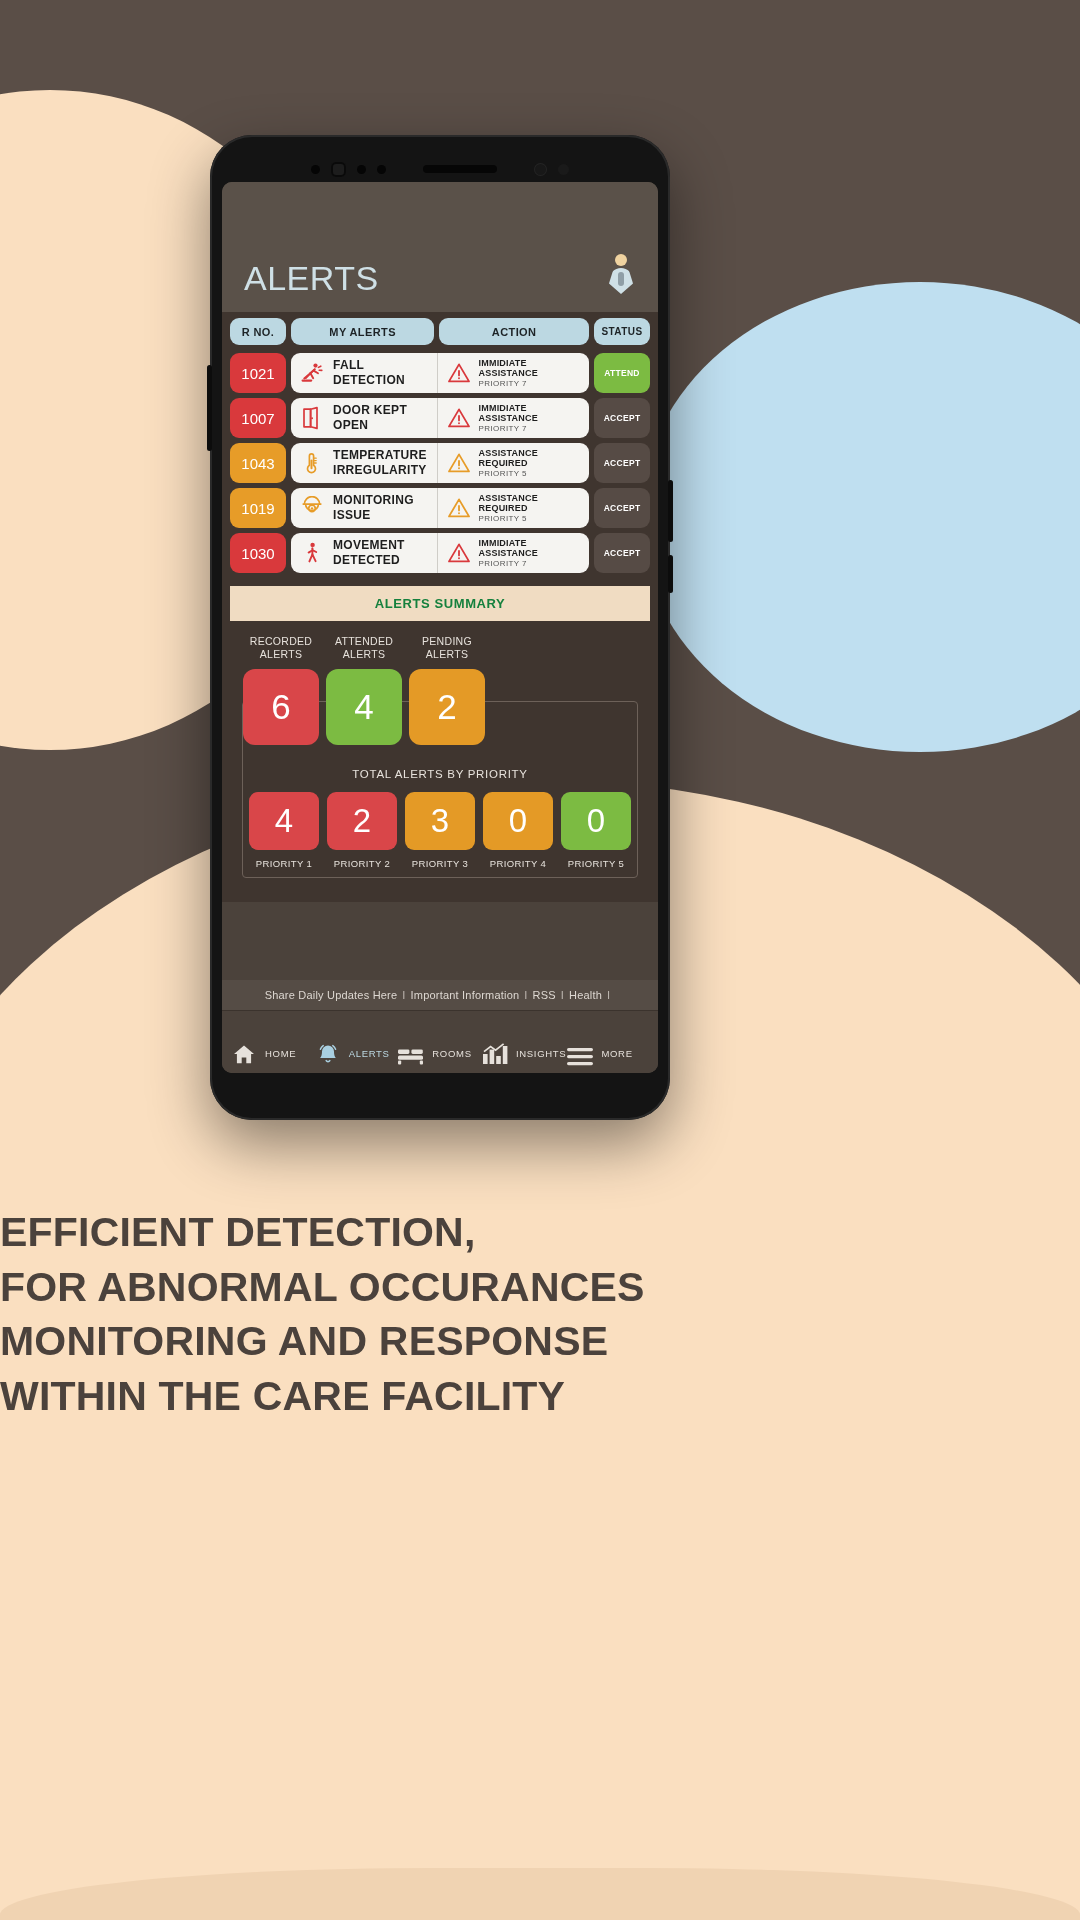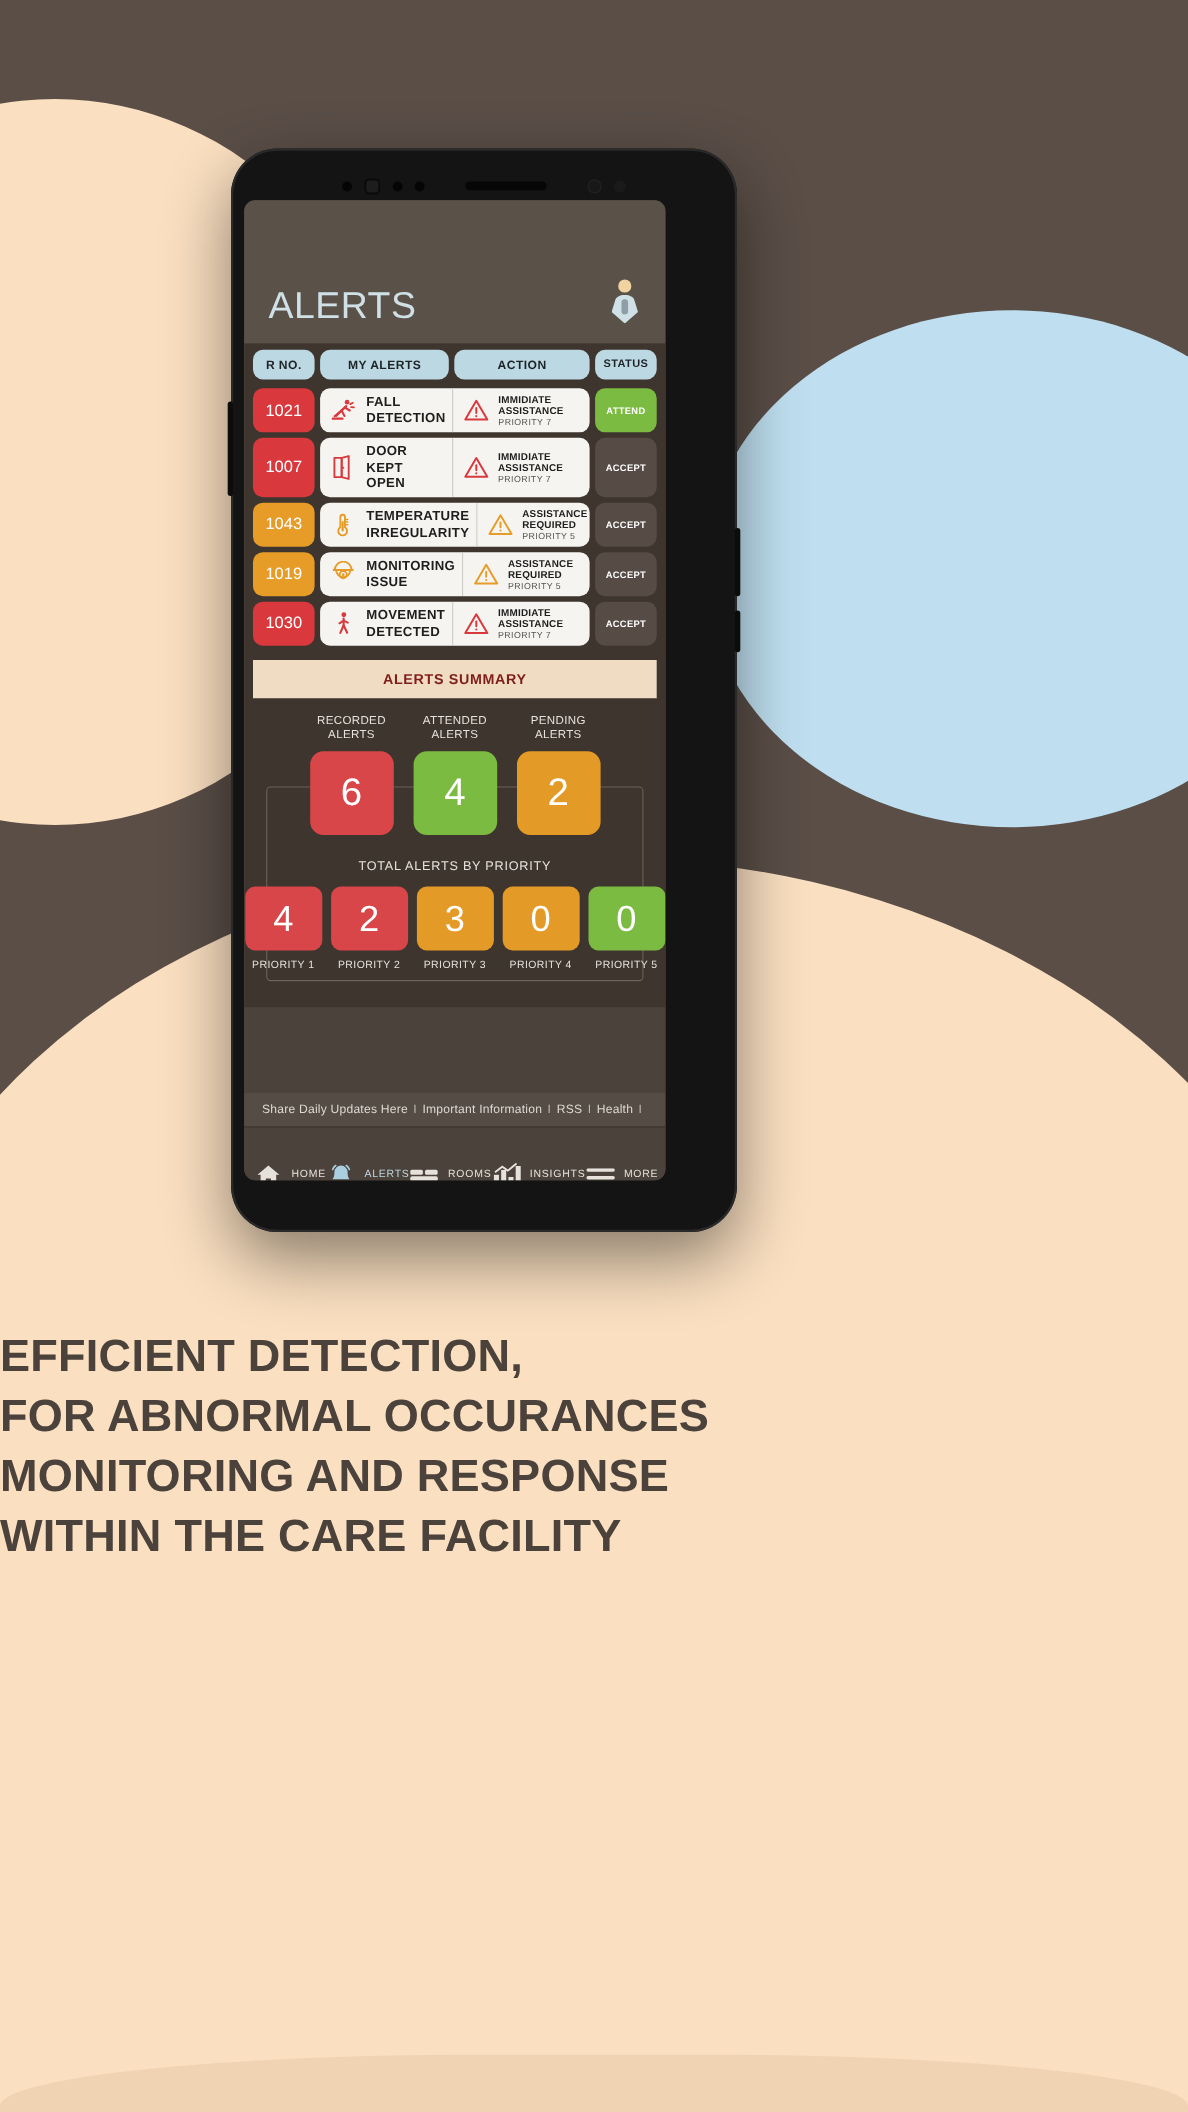--- a/index.html
+++ b/index.html
@@ -33,21 +33,21 @@
     position:absolute; left:0; right:0; top:18px; height:32px;
     display:flex; align-items:center; justify-content:center; gap:11px;
   }
   .dot { width:9px; height:9px; border-radius:50%; background:#050505; }
   .dot.ring { width:15px; height:15px; background:#1d1d1d; box-shadow: inset 0 0 0 2px #0a0a0a; border-radius:5px;}
   .speaker { width:74px; height:8px; border-radius:5px; background:#060606; margin:0 26px; }
   .dot.faint { background:#181818; box-shadow: inset 0 0 0 1px #242424; width:13px; height:13px;}
   .dot.faint2 { background:#1a1a1a; width:11px; height:11px;}
 
   .screen {
-    position:absolute; left:12px; top:47px; width:383px; height:891px;
+    position:absolute; left:12px; top:47px; width:436px; height:891px;
     background:#5a5149; overflow:hidden; border-radius:10px;
   }
 
   
   .app-header {
     height:130px; background:#5a5149; position:relative;
     display:flex; align-items:flex-end; padding:0 22px 14px 22px;
     justify-content:space-between;
   }
   .app-title { color:#cfe0e6; font-size:34px; letter-spacing:.5px; font-weight:400; }
@@ -100,25 +100,25 @@
   .status-btn {
     width:56px; border-radius:9px; display:flex; align-items:center; justify-content:center;
     font-size:8.5px; font-weight:600; letter-spacing:.3px; color:#fff;
   }
   .st-attend { background:#7cbb42; }
   .st-accept { background:#564b45; }
 
   
   .summary-wrap { background:#3f352f; padding:0 8px 14px 8px; }
   .summary-banner {
-    background:#f0dcc2; color:#7f1d1d; text-align:center;
+    background:#f0dcc2; color:#15803d; text-align:center;
     font-size:13px; font-weight:700; letter-spacing:.6px; padding:10px 0;
   }
   .summary-body { background:#3f352f; padding:14px 12px 10px 12px; }
-  .stats-row { display:flex; justify-content:center; gap:16px; }
+  .stats-row { display:flex; gap:5px; }
   .stat { width:78px; display:flex; flex-direction:column; align-items:center; }
   .stat-label { color:#e7e2dc; font-size:10.5px; text-align:center; line-height:1.25; letter-spacing:.3px; margin-bottom:8px;}
   .stat-box {
     width:76px; height:76px; border-radius:12px; color:#fff; font-size:35px;
     display:flex; align-items:center; justify-content:center; font-weight:400;
   }
   .bx-red { background:#d94649; }
   .bx-green { background:#7cbb42; }
   .bx-orange { background:#e49a26; }
 

